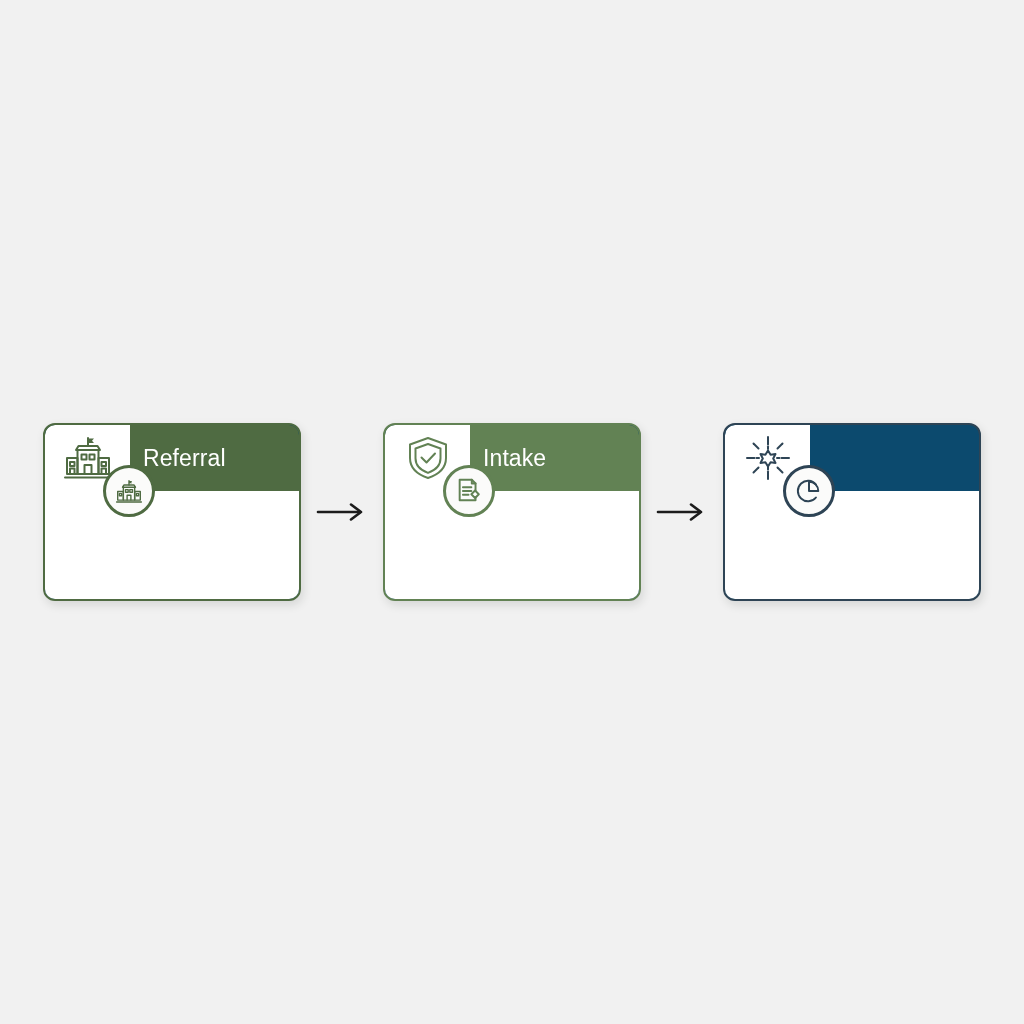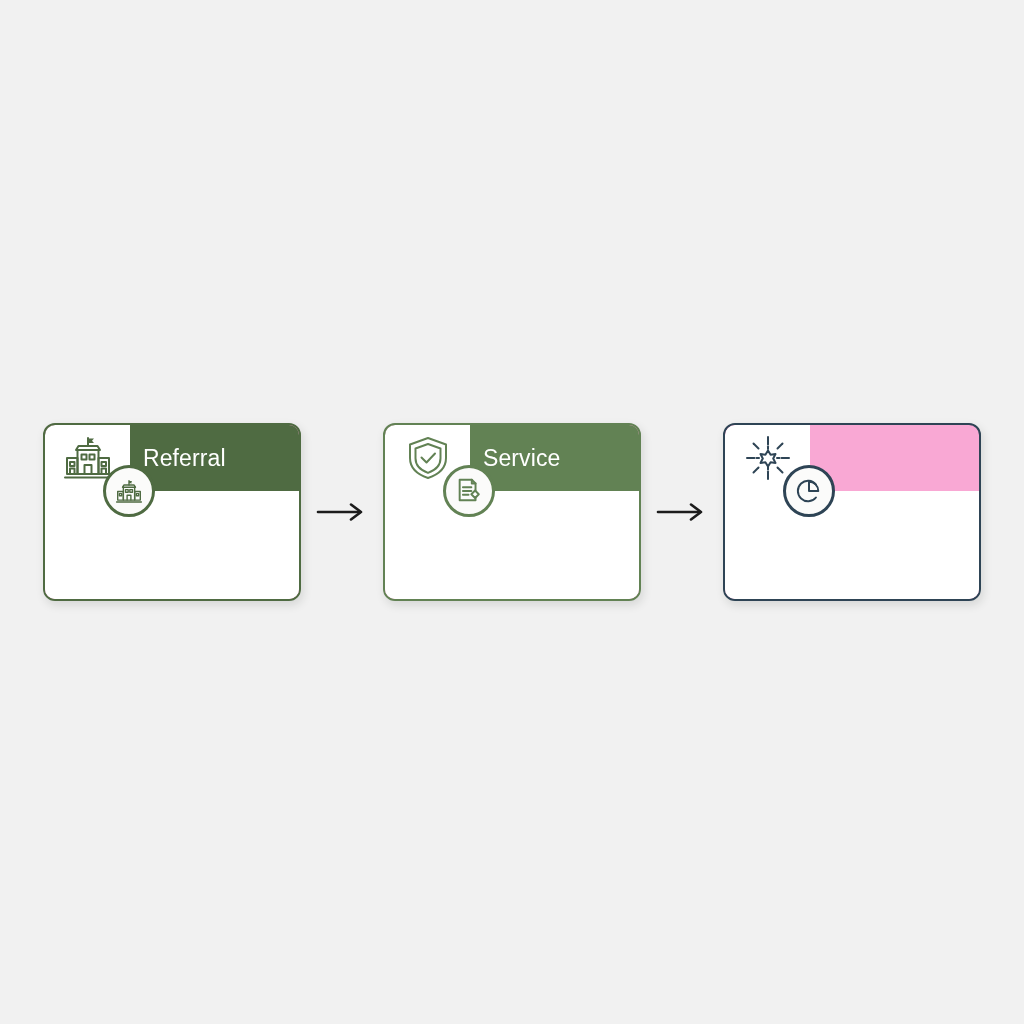--- a/index.html
+++ b/index.html
@@ -31,21 +31,21 @@
     align-items: center;
     justify-content: center;
   }
 
   
   .card {
     position: relative;
     width: 258px;
     height: 178px;
     border-radius: 12px;
-    background: #f9a8d4;
+    background: #0c4a6e;
     border: 2px solid var(--accent);
     box-sizing: border-box;
     box-shadow: 2px 4px 10px rgba(30, 40, 30, 0.13);
     overflow: hidden;
     flex: 0 0 auto;
   }
 
   .card-header {
     position: absolute;
     left: 0;
@@ -200,21 +200,21 @@
           <path d="M2 11 H44"></path>
           <path d="M35 3.5 L45 11 L35 18.5"></path>
         </svg>
       </span>
     </div>
 
     <div class="card" id="card-1" style="--accent: #628254;">
       <div class="card-body"></div>
 
       <div class="card-header">
-        <div class="card-title" style="color: rgb(255, 255, 255);">Service</div>
+        <div class="card-title" style="color: rgb(255, 255, 255);">Intake</div>
       </div>
 
       <div class="header-iconpanel">
         <span>
           <svg width="44" height="46" viewBox="0 0 44 46" fill="none" stroke="#628254" stroke-width="2" stroke-linecap="round" stroke-linejoin="round">
             <path d="M22 3 L40 9.5 v13.5 c0 11 -9 17 -18 20 c-9 -3 -18 -9 -18 -20 V9.5 z"></path>
             <path d="M22 9 L34.5 13.5 v9.8 c0 8 -6.3 12.4 -12.5 14.6 C15.8 35.7 9.5 31.3 9.5 23.3 V13.5 z"></path>
             <path d="M15.5 22.5 L20.5 27.5 L29 18.5"></path>
           </svg>
         </span>

